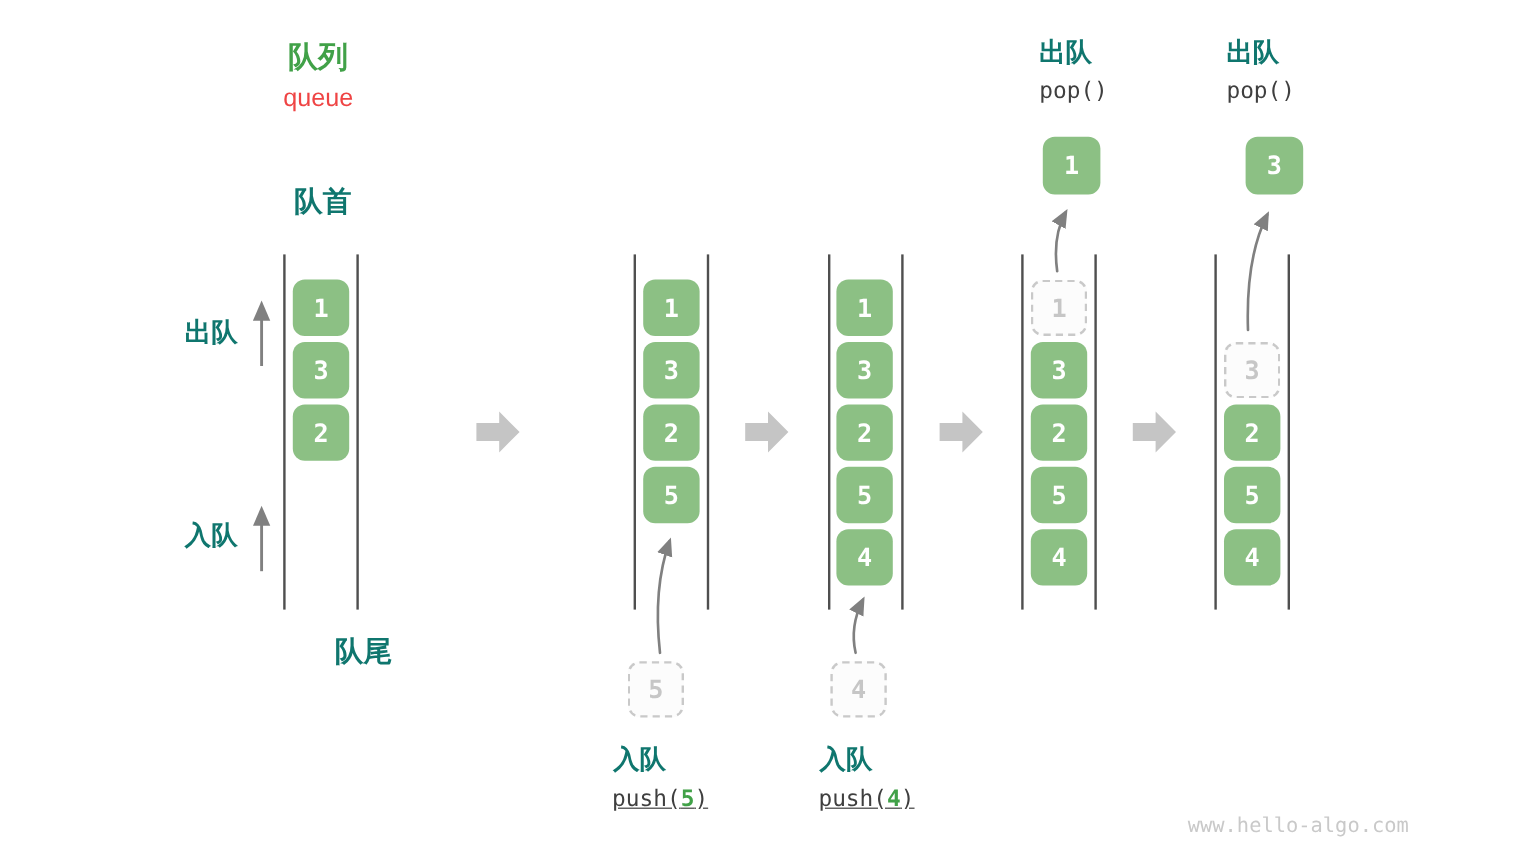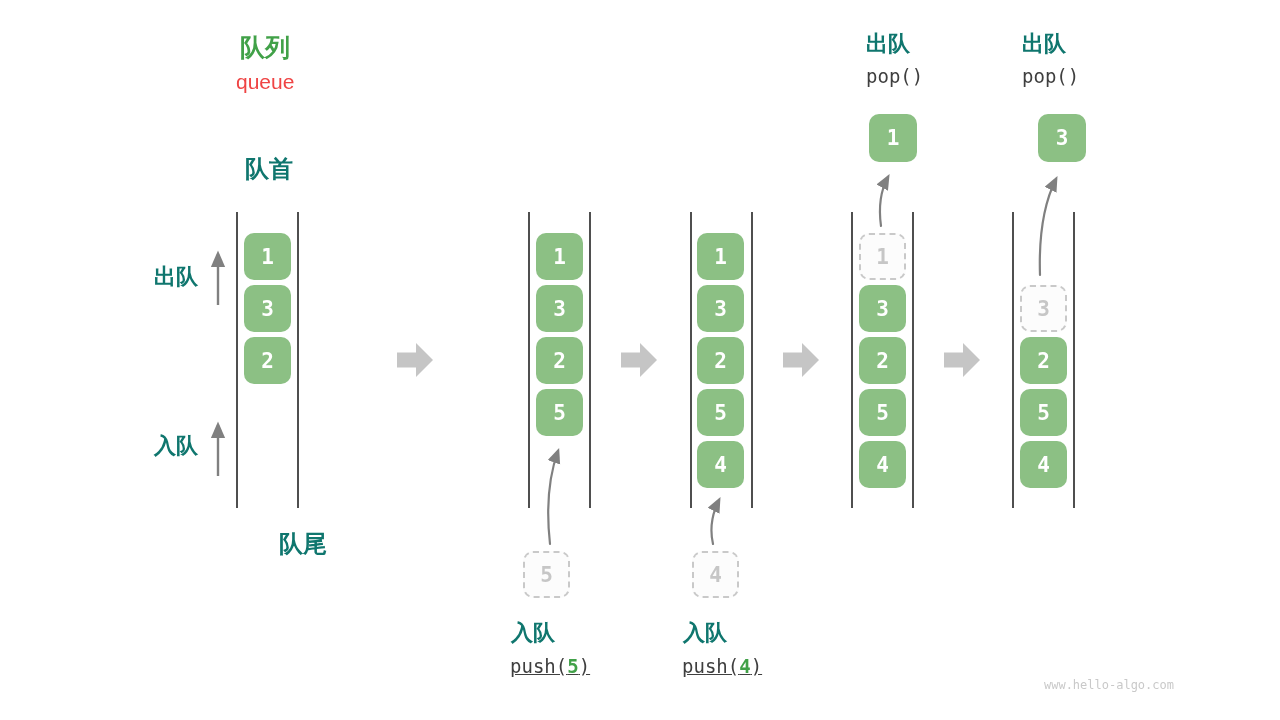--- a/index.html
+++ b/index.html
@@ -6,21 +6,21 @@
   .canvas{position:relative;width:1212px;height:720px;background:#ffffff;overflow:hidden;
           font-family:"Liberation Sans", sans-serif;}
 
   
   .zh{position:absolute;font-weight:bold;color:#0f766e;font-size:22px;line-height:1.1;white-space:nowrap;}
   .title-zh{position:absolute;left:240px;top:31px;font-weight:bold;font-size:25px;color:#41a148;white-space:nowrap;}
   .title-en{position:absolute;left:236px;top:70px;font-size:21px;color:#ef4444;white-space:nowrap;}
   .code{position:absolute;font-family:"DejaVu Sans Mono", monospace;font-size:19px;color:#3f3f3f;white-space:nowrap;}
   .code .arg{color:#41a148;font-weight:bold;}
   .watermark{position:absolute;top:678px;right:38px;font-family:"DejaVu Sans Mono", monospace;
-             font-size:12px;color:#c9c9c9;white-space:nowrap;}
+             font-size:17px;color:#c9c9c9;white-space:nowrap;}
 
   
   .wall{position:absolute;top:212px;width:2px;height:296px;background:#4f4f4f;}
   .w1l{left:236px}.w1r{left:297px}
   .w2l{left:528px}.w2r{left:589px}
   .w3l{left:690px}.w3r{left:751px}
   .w4l{left:851px}.w4r{left:912px}
   .w5l{left:1012px}.w5r{left:1073px}
 
   

